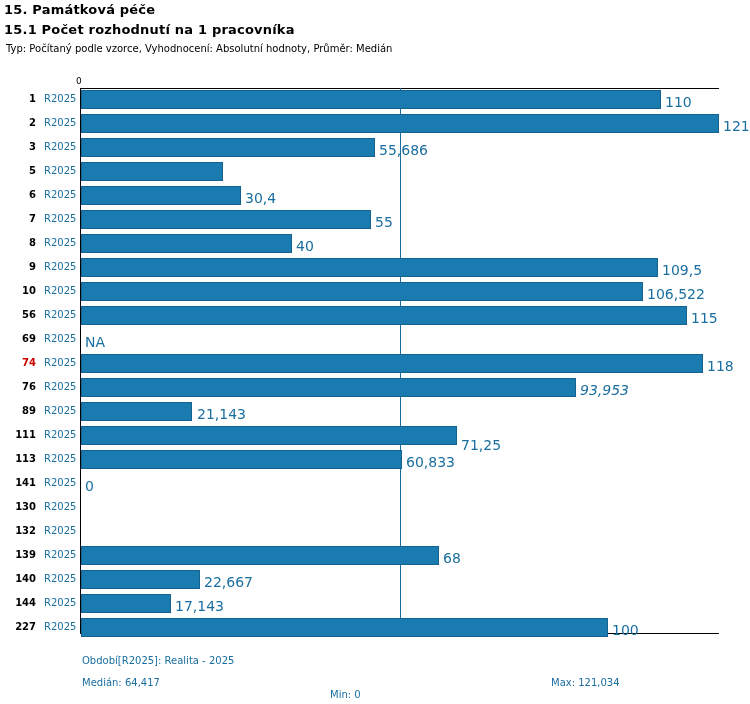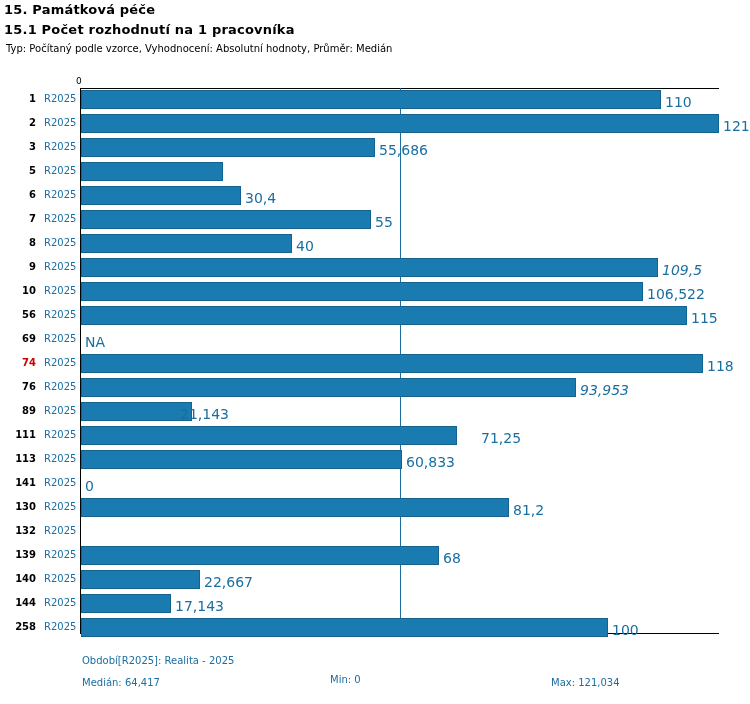--- a/index.html
+++ b/index.html
@@ -156,21 +156,21 @@
   }
   .footer .median {
     position: absolute;
     left: 82px;
     top: 22px;
     white-space: nowrap;
   }
   .footer .min {
     position: absolute;
     left: 330px;
-    top: 19px;
+    top: 34px;
     white-space: nowrap;
   }
   .footer .max {
     position: absolute;
     left: 523px;
     top: 22px;
     white-space: nowrap;
     margin-left: 28px;
   }
 </style>
@@ -242,21 +242,21 @@
         <div class="bar-wrap">
           <div class="bar" style="width: 211px;"></div>
           <div class="bar-value" style="left: 215px;">40</div>
         </div>
       </div>
       <div class="row">
         <div class="row-id">9</div>
         <div class="row-label">R2025</div>
         <div class="bar-wrap">
           <div class="bar" style="width: 577px;"></div>
-          <div class="bar-value" style="left: 581px; font-style: italic;">109,5</div>
+          <div class="bar-value" style="left: 581px;">109,5</div>
         </div>
       </div>
       <div class="row">
         <div class="row-id">10</div>
         <div class="row-label">R2025</div>
         <div class="bar-wrap">
           <div class="bar" style="width: 562px;"></div>
           <div class="bar-value" style="left: 566px;">106,522</div>
         </div>
       </div>
@@ -289,53 +289,49 @@
         <div class="bar-wrap">
           <div class="bar" style="width: 495px;"></div>
           <div class="bar-value" style="left: 499px; font-style: italic;">93,953</div>
         </div>
       </div>
       <div class="row">
         <div class="row-id">89</div>
         <div class="row-label">R2025</div>
         <div class="bar-wrap">
           <div class="bar" style="width: 111px;"></div>
-          <div class="bar-value" style="left: 99px; text-align: center;">21,143</div>
+          <div class="bar-value" style="left: 116px; text-align: center;">21,143</div>
         </div>
       </div>
       <div class="row">
         <div class="row-id">111</div>
         <div class="row-label">R2025</div>
         <div class="bar-wrap">
           <div class="bar" style="width: 376px;"></div>
-          <div class="bar-value" style="left: 400px;">71,25</div>
+          <div class="bar-value" style="left: 380px; margin-top: 7px;">71,25</div>
         </div>
       </div>
       <div class="row">
         <div class="row-id">113</div>
         <div class="row-label">R2025</div>
         <div class="bar-wrap">
           <div class="bar" style="width: 321px;"></div>
           <div class="bar-value" style="left: 325px;">60,833</div>
         </div>
       </div>
       <div class="row">
         <div class="row-id">141</div>
         <div class="row-label">R2025</div>
         <div class="bar-wrap">
           <div class="bar-value" style="left: 4px;">0</div>
         </div>
       </div>
       <div class="row">
         <div class="row-id">130</div>
         <div class="row-label">R2025</div>
-        <div class="bar-wrap">
-          <div class="bar" style="width: 428px;"></div>
-          <div class="bar-value" style="left: 432px;">81,2</div>
-        </div>
       </div>
       <div class="row">
         <div class="row-id">132</div>
         <div class="row-label">R2025</div>
       </div>
       <div class="row">
         <div class="row-id">139</div>
         <div class="row-label">R2025</div>
         <div class="bar-wrap">
           <div class="bar" style="width: 358px;"></div>
@@ -352,21 +348,21 @@
       </div>
       <div class="row">
         <div class="row-id">144</div>
         <div class="row-label">R2025</div>
         <div class="bar-wrap">
           <div class="bar" style="width: 90px;"></div>
           <div class="bar-value" style="left: 94px;">17,143</div>
         </div>
       </div>
       <div class="row">
-        <div class="row-id">258</div>
+        <div class="row-id">227</div>
         <div class="row-label">R2025</div>
         <div class="bar-wrap">
           <div class="bar" style="width: 527px;"></div>
           <div class="bar-value" style="left: 531px;">100</div>
         </div>
       </div>
     </div>
 </div>
 
 <div class="footer">

